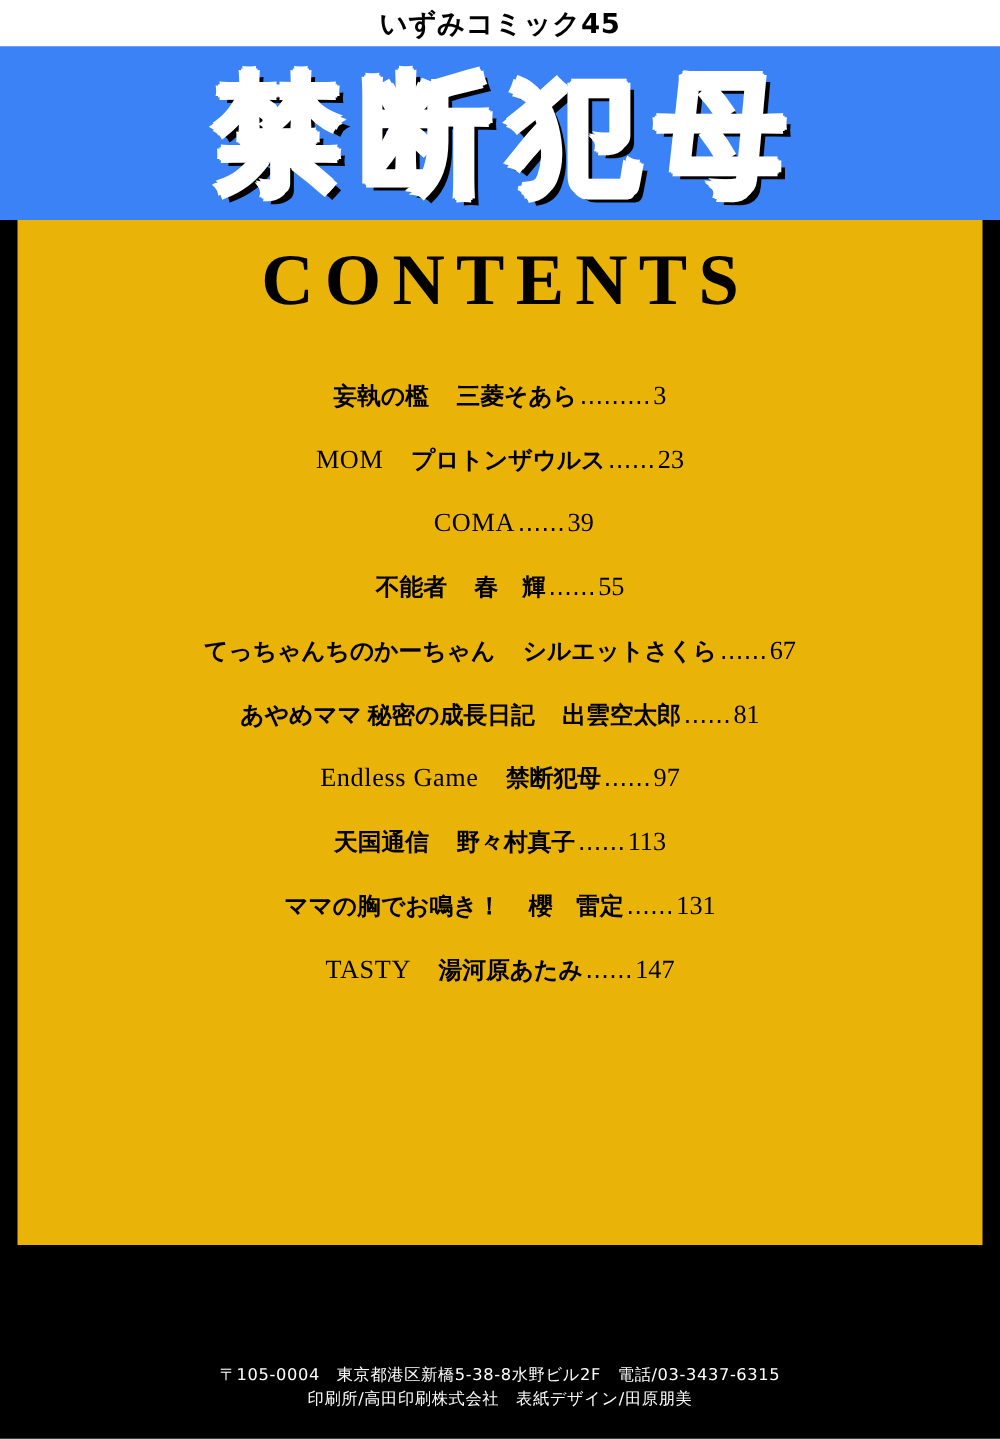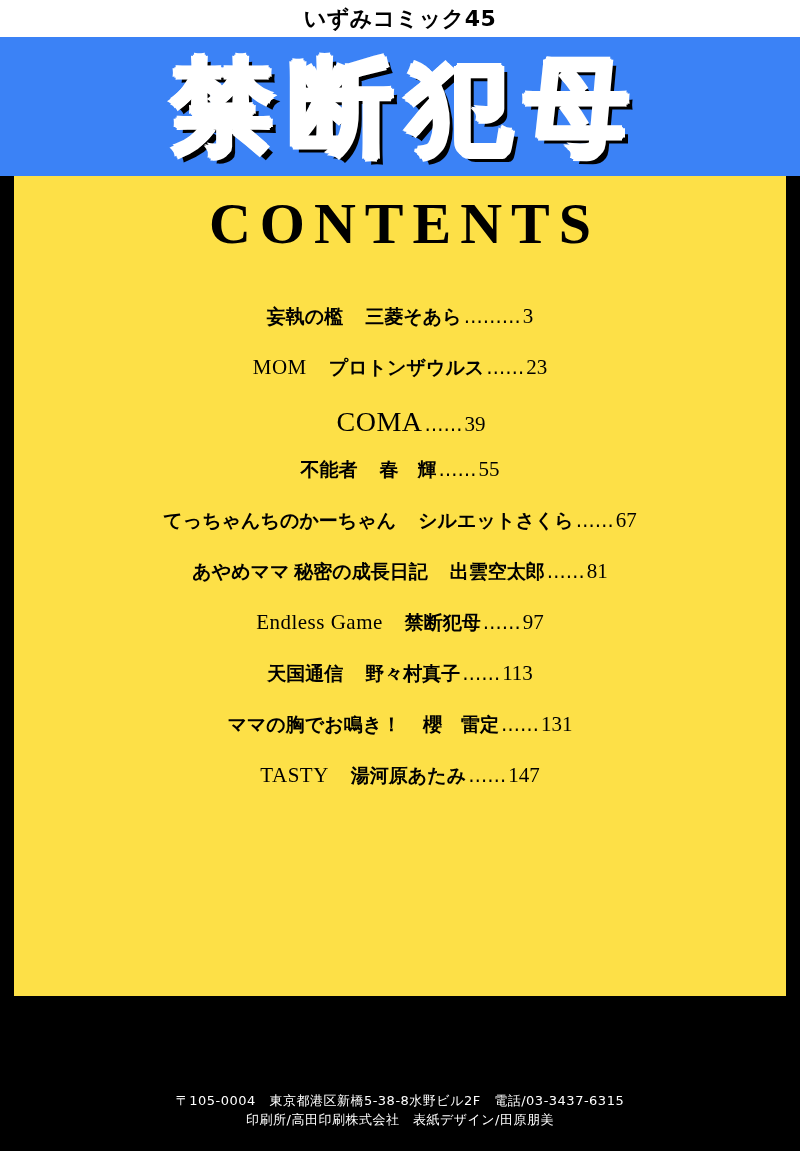--- a/index.html
+++ b/index.html
@@ -77,21 +77,21 @@
     width: 800px;
     height: 820px;
     background: #000000;
     box-sizing: border-box;
     padding: 0 14px;
   }
   .body-inner {
     position: relative;
     width: 100%;
     height: 100%;
-    background: #fde047;
+    background: #eab308;
     box-sizing: border-box;
   }
 
   .contents-heading {
     position: absolute;
     left: 0;
     right: 0;
     top: 14px;
     text-align: center;
     font-family: "Liberation Serif", serif;
@@ -135,21 +135,21 @@
     width: 22px;
   }
   .entry-author {
     font-family: "DejaVu Sans", sans-serif;
     font-weight: bold;
     font-size: 19px;
   }
   .entry-author.latin {
     font-family: "Liberation Serif", serif;
     font-weight: normal;
-    font-size: 28px;
+    font-size: 21px;
     letter-spacing: 0.5px;
   }
   .entry-dots {
     font-family: "DejaVu Sans", sans-serif;
     font-size: 19px;
     letter-spacing: 0px;
     padding: 0 2px;
   }
   .entry-page {
     font-family: "Liberation Serif", serif;

